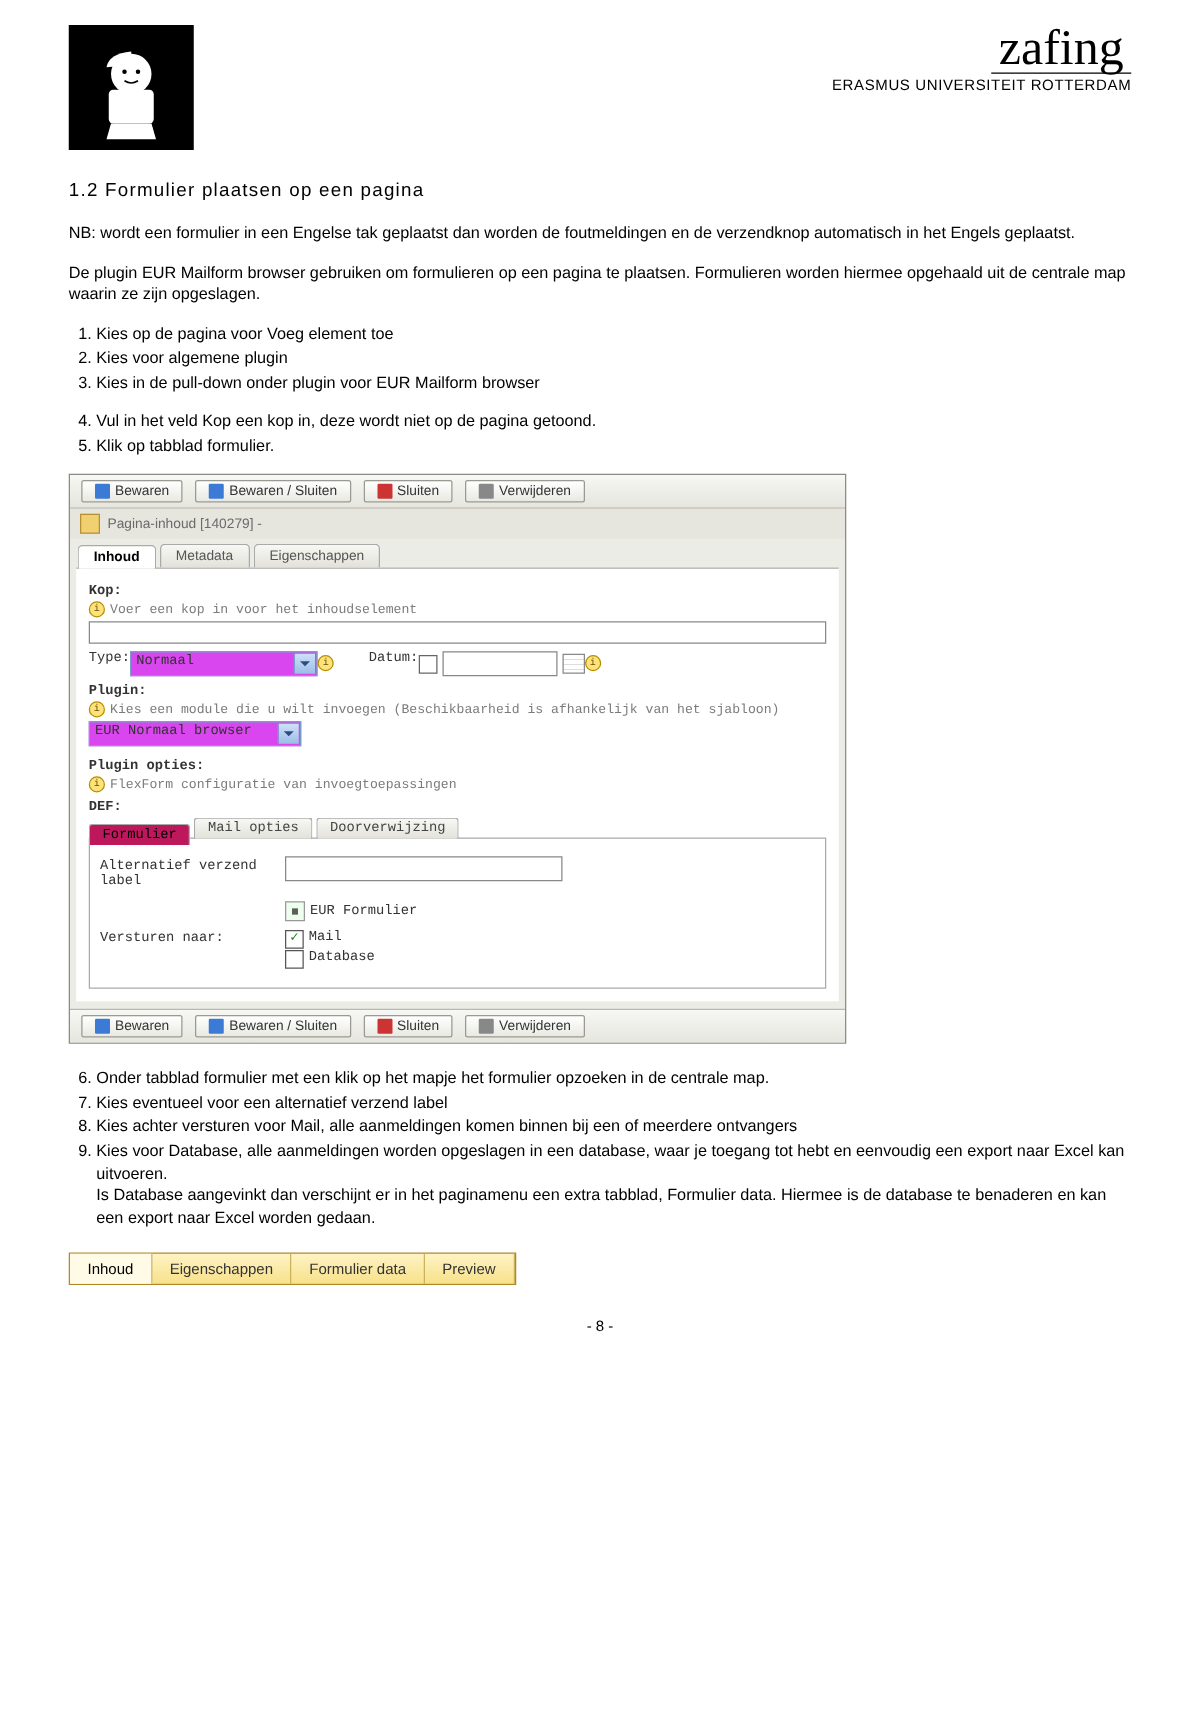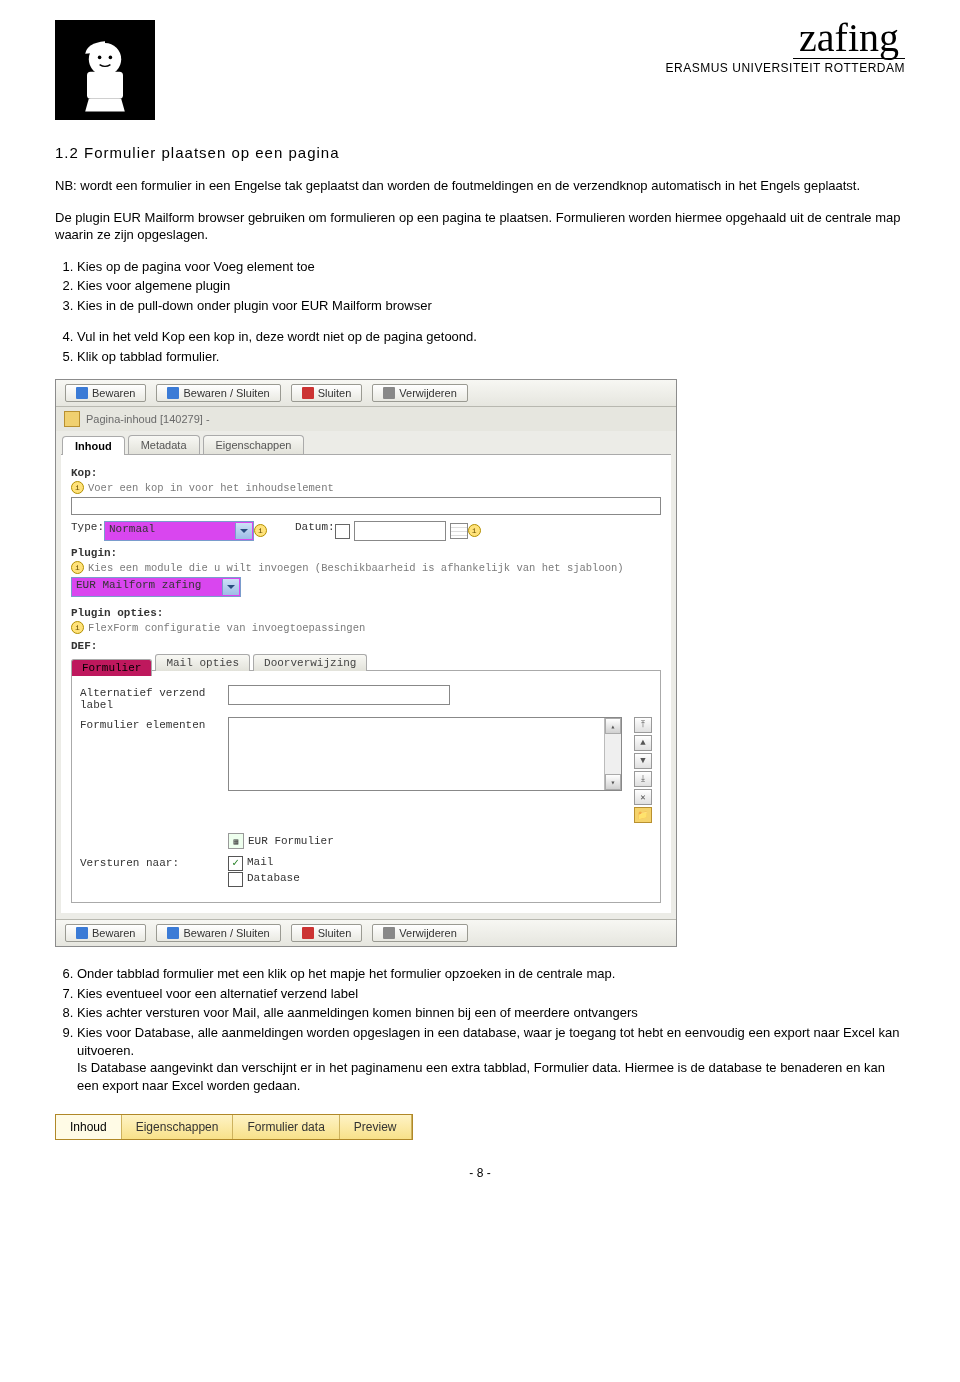--- a/index.html
+++ b/index.html
@@ -327,55 +327,38 @@
               <span class="i">i</span>
             </div>
         </div>
       </div>
 
       <div class="lbl-bold">Plugin:</div>
       <div class="hint">
           <span class="i">i</span>
           <span>Kies een module die u wilt invoegen (Beschikbaarheid is afhankelijk van het sjabloon)</span>
         </div>
-      <div class="sel" style="min-width:170px;"><span>EUR Mailform zafing</span><span class="dd"></span></div>
+      <div class="sel" style="min-width:170px;"><span>EUR Normaal browser</span><span class="dd"></span></div>
 
       <div class="lbl-bold" style="margin-top:10px;">Plugin opties:</div>
       <div class="hint">
           <span class="i">i</span>
           <span>FlexForm configuratie van invoegtoepassingen</span>
         </div>
       <div class="def-label">DEF:</div>
 
       <div class="subtabs">
         <span class="subtab active">Formulier</span>
         <span class="subtab">Mail opties</span>
         <span class="subtab">Doorverwijzing</span>
       </div>
       <div class="sub-body">
         <div class="field-row">
           <div class="flabel">Alternatief verzend label</div>
           <div class="alt-input"></div>
-        </div>
-        <div class="field-row">
-          <div class="flabel">Formulier elementen</div>
-          <div class="list-box">
-            <div class="scroll">
-                <span>▴</span>
-                <span>▾</span>
-              </div>
-          </div>
-          <div class="side-icons">
-            <span>⤒</span>
-            <span>▲</span>
-            <span>▼</span>
-            <span>⤓</span>
-            <span>✕</span>
-            <span class="folder">📁</span>
-          </div>
         </div>
         <div class="field-row" style="margin-top:0;">
           <div class="flabel"></div>
           <div class="eur-row">
             <span class="sm-icon">▦</span>
             <span>EUR Formulier</span>
           </div>
         </div>
         <div class="field-row">
           <div class="flabel">Versturen naar:</div>

